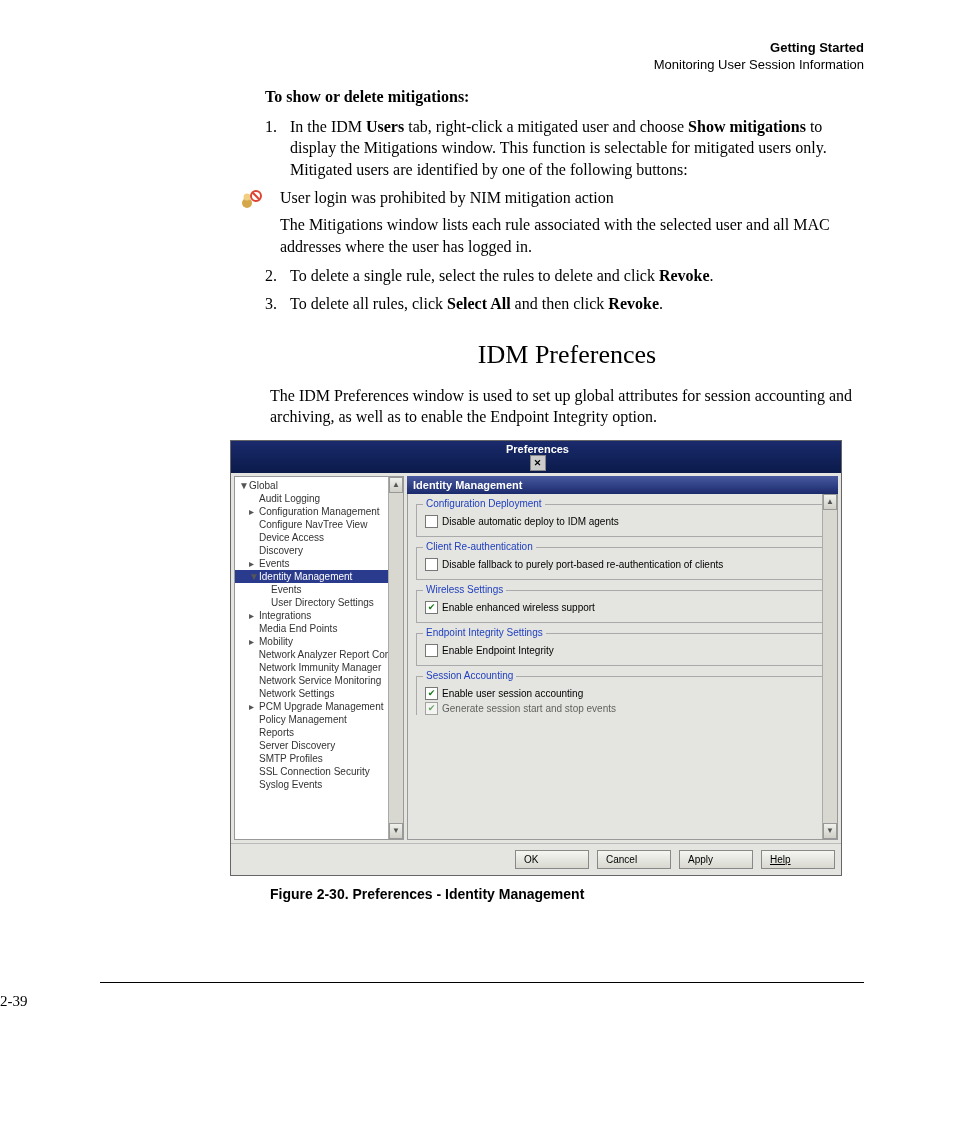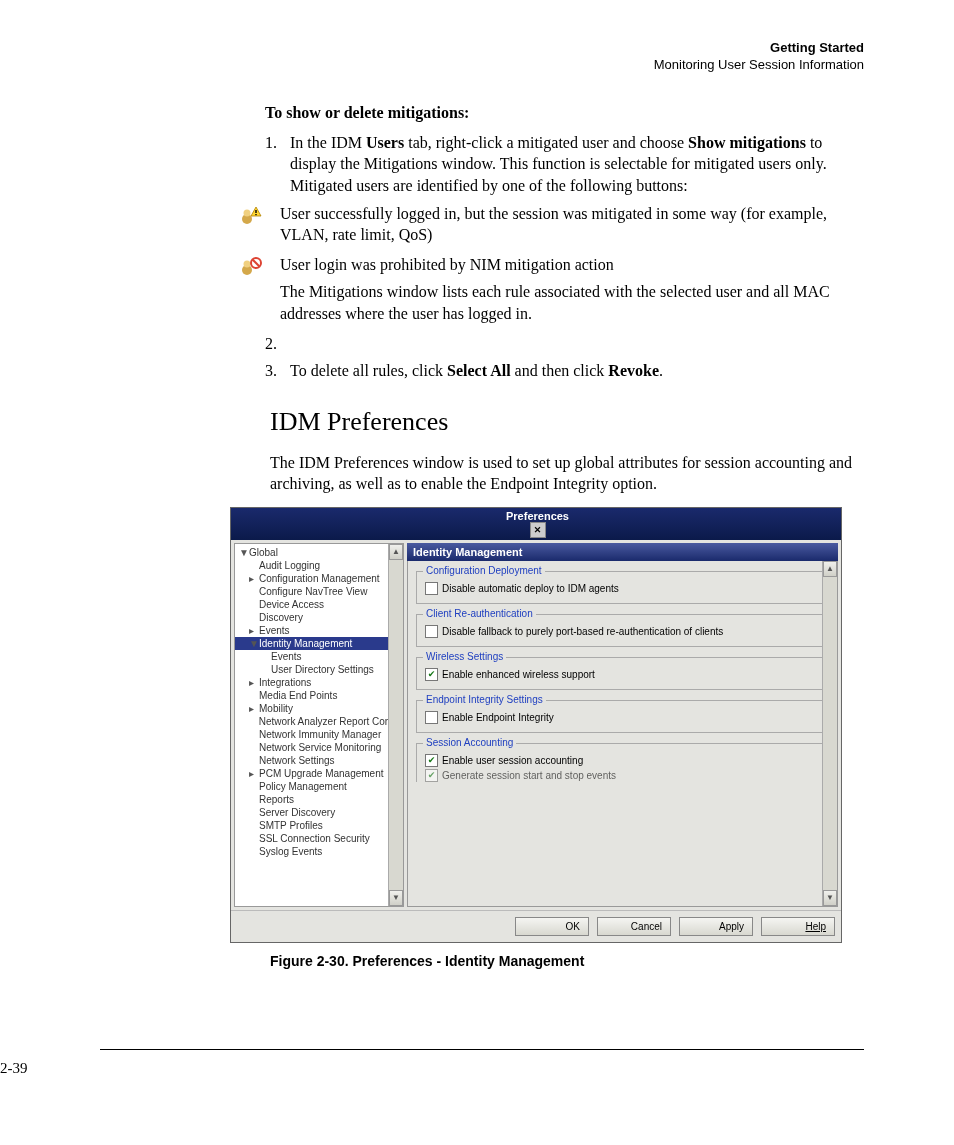--- a/index.html
+++ b/index.html
@@ -12,21 +12,21 @@
     width: 954px;
   }
   .page {
     padding: 40px 90px 40px 100px;
   }
   .header {
     text-align: right;
     font-family: Arial, Helvetica, sans-serif;
     font-size: 13px;
     line-height: 1.3;
-    margin-bottom: 30px;
+    margin-bottom: 14px;
   }
   .header-bold { font-weight: bold; }
   .content-block { margin-left: 165px; }
   .subhead {
     font-weight: bold;
     font-size: 16px;
     margin-bottom: 10px;
   }
   .ol-item {
     display: flex;
@@ -45,20 +45,21 @@
     display:flex;
     justify-content:center;
     padding-top:2px;
     margin-left:120px;
   }
   .icon-text { flex:1; line-height:1.35; }
   .h2 {
     font-size: 26px;
     font-weight: normal;
     margin: 25px 0 15px 170px;
+    text-align: center;
   }
   .body-p {
     margin-left: 170px;
     line-height:1.35;
     margin-bottom:10px;
   }
   .bold { font-weight: bold; }
 
   
   .dialog {
@@ -165,21 +166,21 @@
     padding:6px;
     background:#e4e4e0;
     border-top:1px solid #bbb;
   }
   .btn {
     min-width:56px;
     padding:3px 8px;
     background: linear-gradient(#f5f5f2,#d8d8d0);
     border:1px solid #888;
     font-size:10px;
-    text-align:right;
+    text-align:left;
   }
   .scrollbar-v {
     position:absolute;
     right:0; top:0; bottom:0;
     width:14px;
     background:#d8d8d0;
     border-left:1px solid #aaa;
     display:flex; flex-direction:column; justify-content:space-between;
   }
   .sb-btn {
@@ -219,51 +220,40 @@
     <div class="subhead">To show or delete mitigations:</div>
 
     <div class="ol-item">
       <div class="ol-num">1.</div>
       <div>
         <span>In the IDM </span><span class="bold">Users</span><span> tab, right-click a mitigated user and choose </span><span class="bold">Show mitigations</span><span> to display the Mitigations window. This function is selectable for mitigated users only. Mitigated users are identified by one of the following buttons:</span>
       </div>
     </div>
   </div>
 
-  <div class="icon-row">
-    <div class="icon-cell">
-      <svg width="24" height="20" viewBox="0 0 24 20">
-        <circle cx="9" cy="14" r="5" fill="#d4a84a"></circle>
-        <circle cx="9" cy="8" r="3.5" fill="#f0d080"></circle>
-        <polygon points="18,2 23,11 13,11" fill="#ffd633" stroke="#b08000" stroke-width="0.8"></polygon>
-        <rect x="17.3" y="5" width="1.4" height="3" fill="#000"></rect>
-        <rect x="17.3" y="9" width="1.4" height="1.2" fill="#000"></rect>
-      </svg>
-    </div>
-    <div class="icon-text">User successfully logged in, but the session was mitigated in some way (for example, VLAN, rate limit, QoS)</div>
-  </div>
 
   <div class="icon-row">
     <div class="icon-cell">
       <svg width="24" height="20" viewBox="0 0 24 20">
         <circle cx="9" cy="14" r="5" fill="#d4a84a"></circle>
         <circle cx="9" cy="8" r="3.5" fill="#f0d080"></circle>
         <circle cx="18" cy="7" r="5" fill="none" stroke="#d43" stroke-width="2"></circle>
         <line x1="14.5" y1="3.5" x2="21.5" y2="10.5" stroke="#d43" stroke-width="2"></line>
       </svg>
     </div>
     <div class="icon-text">
       <div>User login was prohibited by NIM mitigation action</div>
       <div style="margin-top:6px;">The Mitigations window lists each rule associated with the selected user and all MAC addresses where the user has logged in.</div>
     </div>
   </div>
 
   <div class="content-block" style="margin-top:8px;">
     <div class="ol-item">
       <div class="ol-num">2.</div>
+      <div><span>To delete a single rule, select the rules to delete and click </span><span class="bold">Revoke</span><span>.</span></div>
     </div>
     <div class="ol-item">
       <div class="ol-num">3.</div>
       <div><span>To delete all rules, click </span><span class="bold">Select All</span><span> and then click </span><span class="bold">Revoke</span><span>.</span></div>
     </div>
   </div>
 
   <div class="h2">IDM Preferences</div>
   <div class="body-p">The IDM Preferences window is used to set up global attributes for session accounting and archiving, as well as to enable the Endpoint Integrity option.</div>
 

